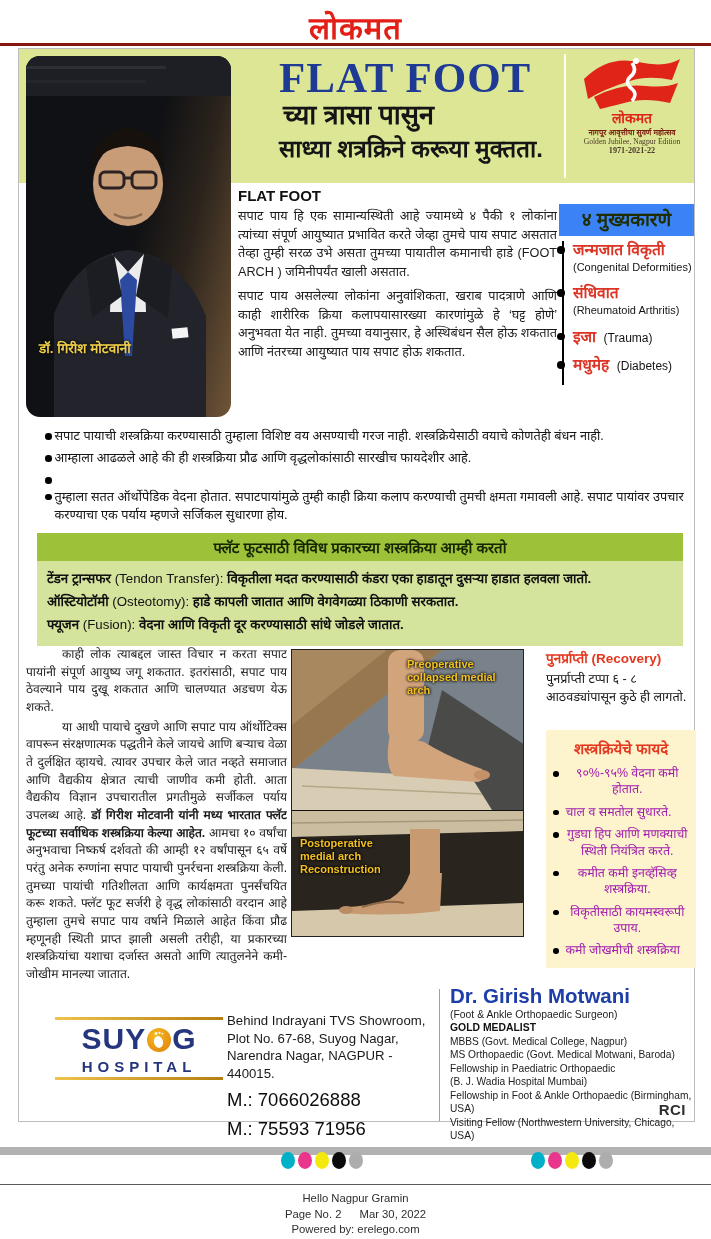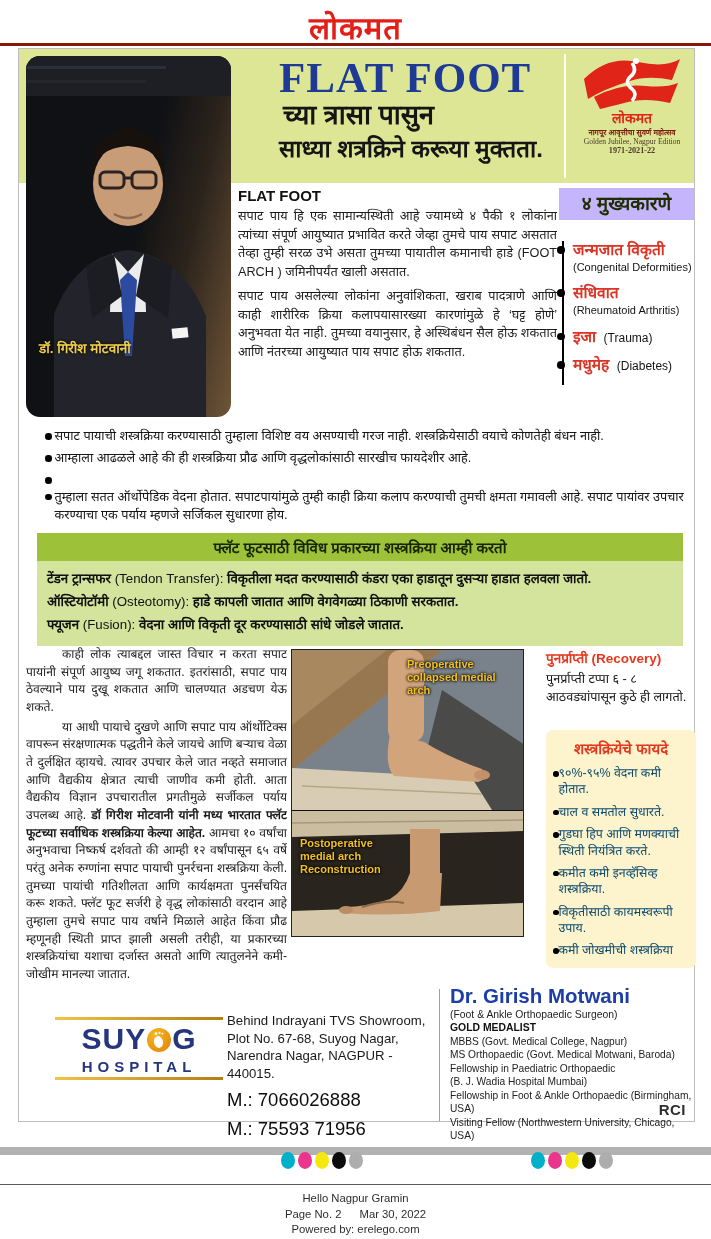--- a/index.html
+++ b/index.html
@@ -35,21 +35,21 @@
                   background:linear-gradient(103deg,#101114 52%,#2c241c 72%,#5d4730 92%,#6f5638 100%); }
   .doctor-photo svg { position:absolute; left:0; top:0; }
   .photo-caption { position:absolute; left:13px; top:283px; color:#f0cf4a; font-weight:bold; font-size:13.5px; text-shadow:0 0 3px #000; }
 
   
   .intro { left:219px; top:138px; width:319px; height:236px; overflow:hidden; }
   .intro-h { font-size:15px; font-weight:bold; color:#111; margin-bottom:3px; }
   .intro p { font-size:12.7px; line-height:1.46; text-align:justify; color:#1c1c1c; margin-bottom:6px; }
 
   
-  .causes-h { left:540px; top:139px; width:135px; height:32px; background:#c4b5fd; color:#1f2d00;
+  .causes-h { left:540px; top:155px; width:135px; height:32px; background:#3b82f6; color:#1f2d00;
               font-size:19px; font-weight:bold; text-align:center; line-height:32px; }
   .causes-list { left:543px; top:192px; width:132px; border-left:2.5px solid #000; padding-left:9px; }
   .cause { position:relative; margin-bottom:10px; }
   .cause-dot { position:absolute; left:-16px; top:5px; width:7.5px; height:7.5px; border-radius:50%; background:#000; }
   .cause-mr { font-size:15.5px; font-weight:bold; color:#dc3425; line-height:1.15; }
   .cause-en { display:block; font-size:11px; color:#141414; line-height:1.3; margin-top:1px; }
   .cause:nth-child(3) .cause-en, .cause:nth-child(4) .cause-en { display:inline; font-size:12px; margin-left:3px; }
 
   
   .key-bullets { left:12px; top:378px; width:658px; height:102px; overflow:hidden; }
@@ -76,23 +76,23 @@
   .photo-label { position:absolute; color:#f2c01f; font-weight:bold; font-size:11px; line-height:1.18; text-shadow:0 0 3px #000,0 0 3px #000; }
   .label-pre { right:8px; top:8px; width:108px; }
   .label-post { left:8px; top:26px; width:100px; }
 
   
   .recovery { left:527px; top:600px; width:149px; }
   .recovery-h { color:#e4391f; font-weight:bold; font-size:13.5px; margin-bottom:3px; }
   .recovery-t { font-size:12.6px; line-height:1.45; color:#111; }
 
   
-  .benefits { left:527px; top:681px; width:150px; height:238px; background:#fdf4cd; border-radius:7px; padding:8px 7px; overflow:hidden; }
+  .benefits { left:527px; top:681px; width:150px; height:238px; background:#fdf4cd; border-radius:2px; padding:8px 7px; overflow:hidden; }
   .benefits-h { color:#e4391f; font-weight:bold; font-size:15px; text-align:center; margin-bottom:7px; }
-  .b-row { display:flex; margin-bottom:6px; font-size:12.4px; line-height:1.32; color:#0c4a6e; }
+  .b-row { display:flex; gap:7px; margin-bottom:6px; font-size:12.4px; line-height:1.32; color:#a21caf;text-align:center; }
   .b-dot { flex:none; width:5.5px; height:5.5px; border-radius:50%; background:#000; margin-top:6px; }
 
   
   .suyog { left:36px; top:966px; width:168px; text-align:center; }
   .gold-line { height:3px; background:linear-gradient(90deg,#f0c34a,#b57e10); margin:2px 0; }
   .suyog-name { display:flex; align-items:center; justify-content:center; font-size:30px; font-weight:bold; color:#26367e; letter-spacing:1px; line-height:1.15; }
   .suyog-o { width:24px; height:24px; border-radius:50%; background:radial-gradient(circle at 35% 30%,#f6b91f,#e07f0a); margin:0 1px; position:relative; top:1px; flex:none; }
   .suyog-o svg { position:absolute; left:2px; top:2px; }
   .suyog-sub { font-size:15px; font-weight:bold; color:#26367e; letter-spacing:5px; margin-top:1px; }
   .address { left:208px; top:963px; width:208px; }

